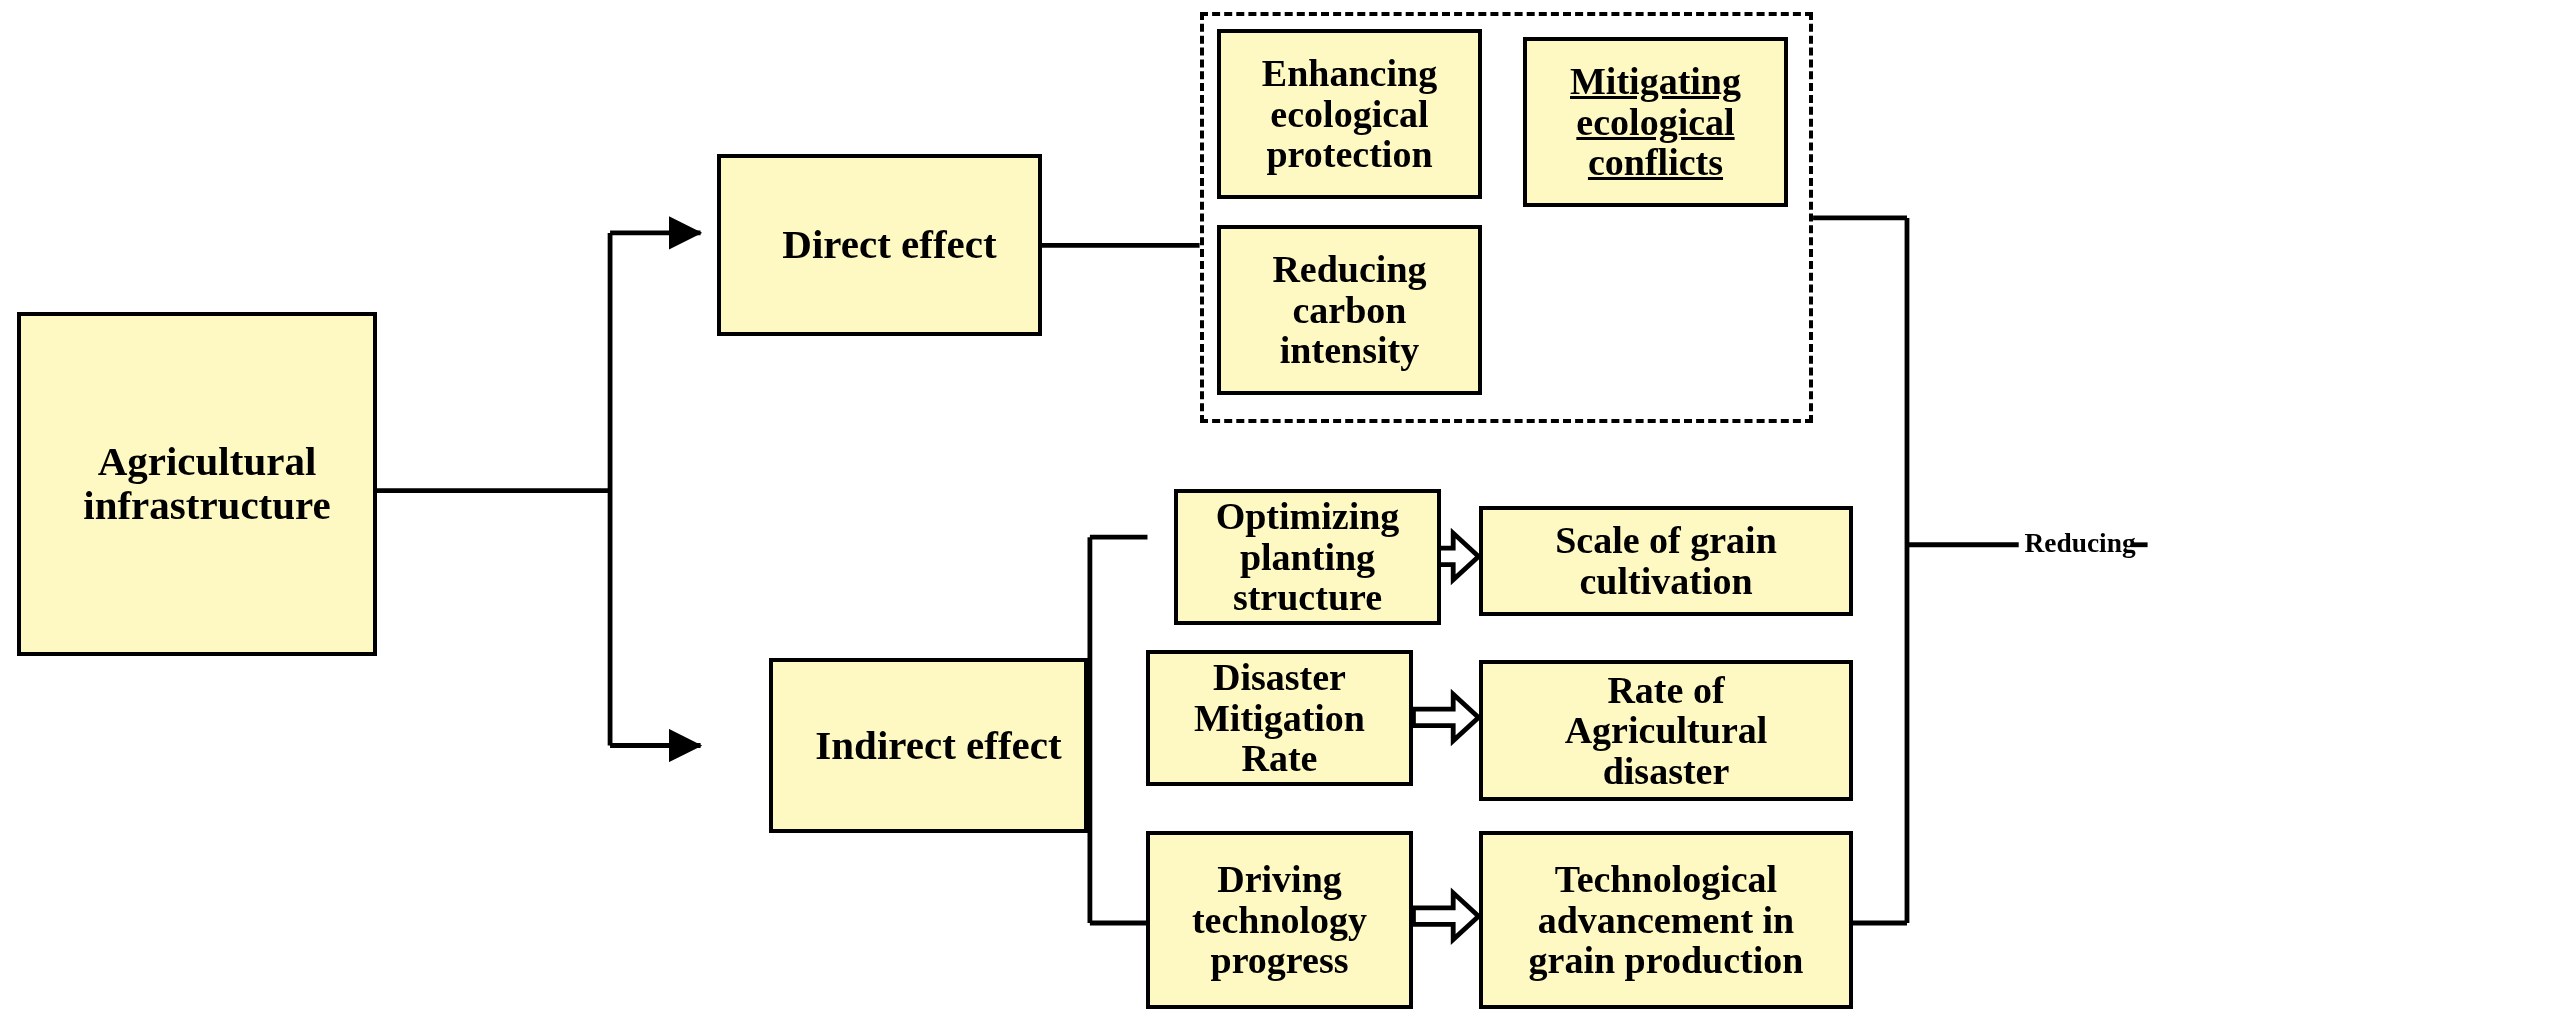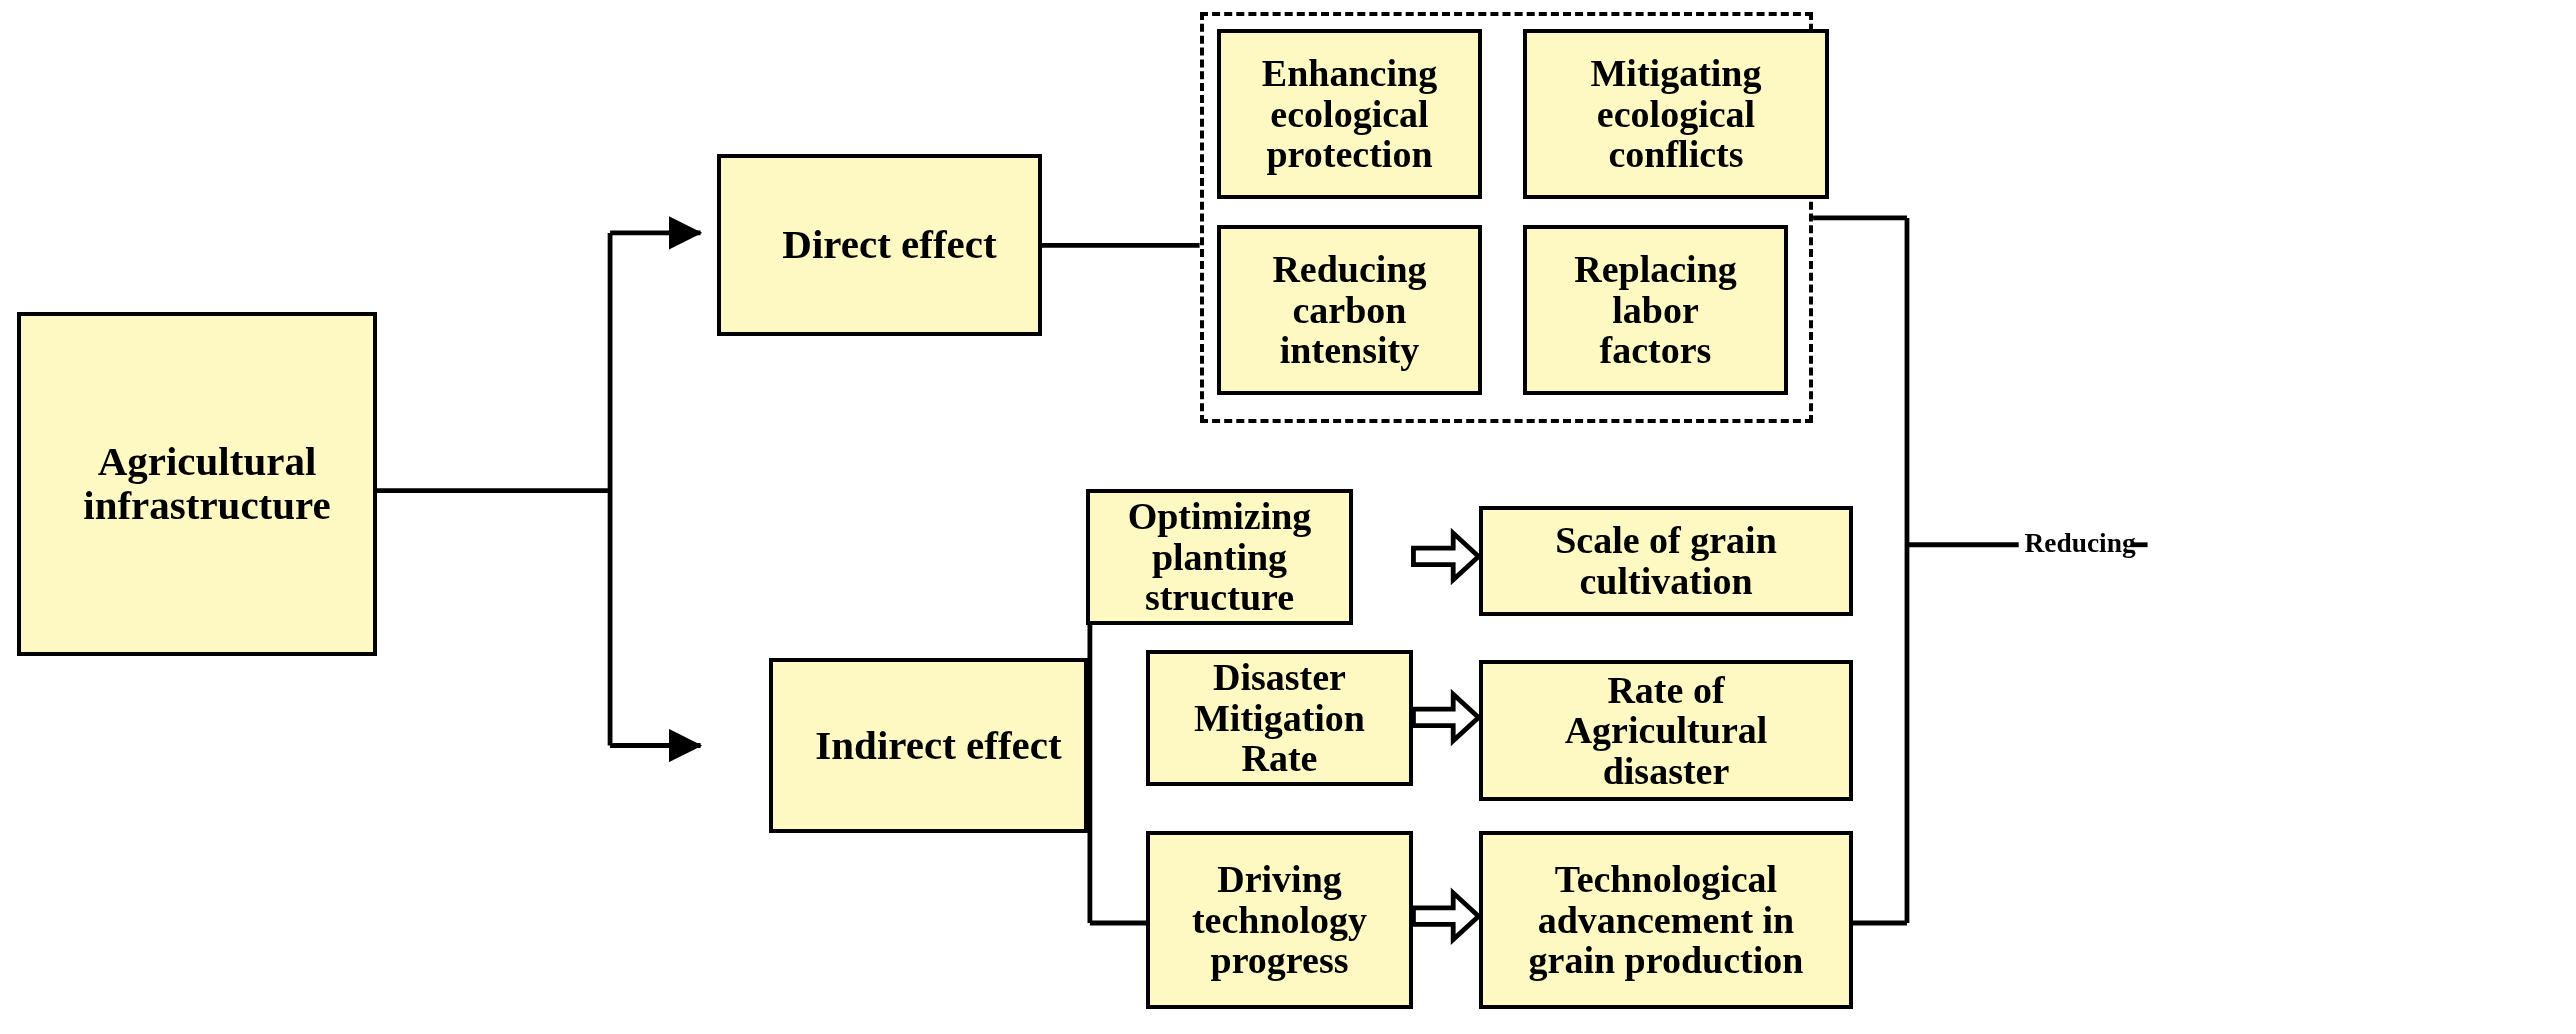--- a/index.html
+++ b/index.html
@@ -125,33 +125,30 @@
 infrastructure</div>
 
   <div class="node-box fs-60" style="left:717px; top:154px; width:325px; height:182px;">Direct effect</div>
 
   <div class="node-box fs-60" style="left:729px; top:658px; width:319px; height:175px;margin-left:40px;">Indirect effect</div>
 
   <div class="node-box fs-56" style="left:1217px; top:29px; width:265px; height:170px;">Enhancing
 ecological
 protection</div>
 
-  <div class="node-box fs-56" style="left:1523px; top:29px; width:306px; height:170px;">Mitigating
+  <div class="node-box fs-56" style="left:1523px; top:37px; width:265px; height:170px;text-decoration:underline;">Mitigating
 ecological
 conflicts</div>
 
   <div class="node-box fs-56" style="left:1217px; top:225px; width:265px; height:170px;">Reducing
 carbon
 intensity</div>
 
-  <div class="node-box fs-56" style="left:1523px; top:225px; width:265px; height:170px;">Replacing
-labor
-factors</div>
 
-  <div class="node-box fs-56" style="left:1086px; top:489px; width:267px; height:136px;">Optimizing
+  <div class="node-box fs-56" style="left:1174px; top:489px; width:267px; height:136px;">Optimizing
 planting
 structure</div>
 
   <div class="node-box fs-56" style="left:1146px; top:650px; width:267px; height:136px;">Disaster
 Mitigation
 Rate</div>
 
   <div class="node-box fs-56" style="left:1479px; top:506px; width:374px; height:110px;">Scale of grain
 cultivation</div>
 

